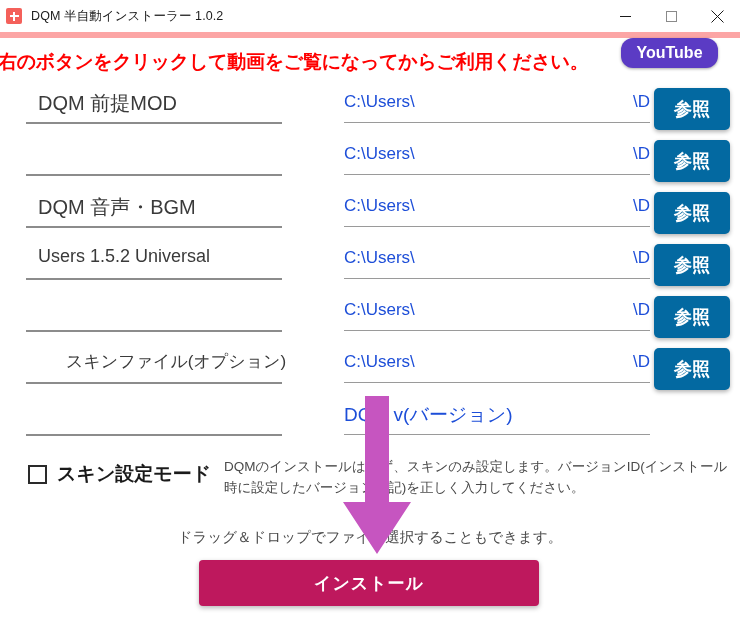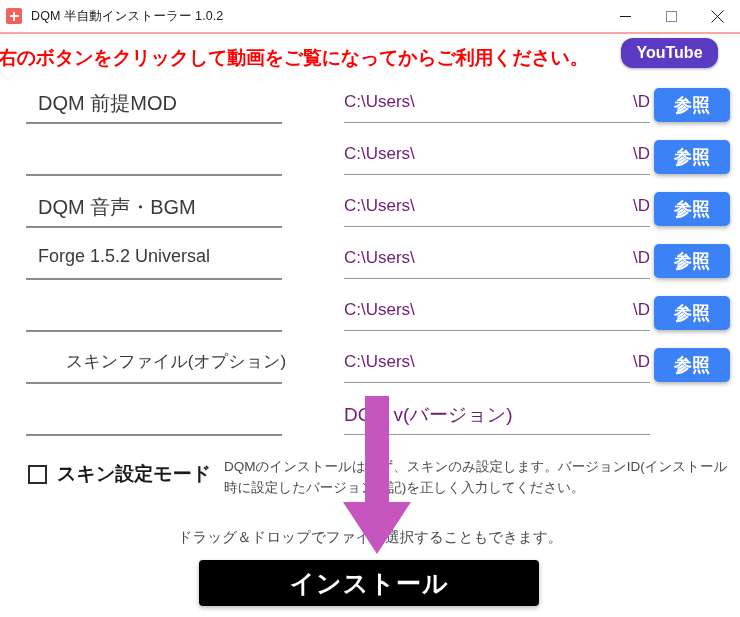--- a/index.html
+++ b/index.html
@@ -16,21 +16,21 @@
     color: #1a1a1a;
     position: relative;
   }
 
   
   .titlebar {
     height: 32px;
     display: flex;
     align-items: center;
     background: #ffffff;
-    border-bottom: 2px solid #fca5a5;
+    border-bottom: 6px solid #fca5a5;
     position: relative;
     user-select: none;
   }
   .app-icon {
     width: 16px;
     height: 16px;
     margin-left: 6px;
     margin-right: 9px;
     background: #f4605a;
     border-radius: 2px;
@@ -133,21 +133,21 @@
     top: 38px;
     width: 256px;
     height: 2px;
     background: #8c8c8c;
   }
   .path-value {
     position: absolute;
     left: 332px;
     top: 8px;
     font-size: 17px;
-    color: #701a75;
+    color: #1d4ed8;
     white-space: nowrap;
     width: 306px;
     overflow: hidden;
   }
   .path-value .pv-left { }
   .path-value .pv-right {
     position: absolute;
     right: 0;
     top: 0;
   }
@@ -157,22 +157,22 @@
     top: 38px;
     width: 306px;
     height: 1px;
     background: #9a9a9a;
   }
   .browse-btn {
     position: absolute;
     left: 642px;
     top: 4px;
     width: 76px;
-    height: 34px;
-    background: #3b82f6;
+    height: 42px;
+    background: #0369a1;
     border: none;
     border-radius: 5px;
     color: #ffffff;
     font-size: 18px;
     font-weight: bold;
     display: flex;
     align-items: center;
     justify-content: center;
     box-shadow: 0 2px 4px rgba(0,0,0,0.3);
     cursor: pointer;
@@ -231,25 +231,25 @@
     color: #4a4a4a;
   }
 
   
   .install-btn {
     position: absolute;
     left: 199px;
     top: 560px;
     width: 340px;
     height: 46px;
-    background: #000000;
+    background: #be185d;
     border: none;
     border-radius: 4px;
     color: #ffffff;
-    font-size: 25px;
+    font-size: 17px;
     font-weight: bold;
     letter-spacing: 1px;
     display: flex;
     align-items: center;
     justify-content: center;
     box-shadow: 0 2px 5px rgba(0,0,0,0.28);
     cursor: pointer;
   }
 
   
@@ -321,21 +321,21 @@
     <div class="label-underline"></div>
     <div class="path-value">
       <span class="pv-left">C:\Users\</span>
       <span class="pv-right">\D</span>
     </div>
     <div class="path-underline"></div>
     <button class="browse-btn">参照</button>
   </div>
 
   <div class="row">
-    <div class="fld-label small">Forge 1.5.2 Universal</div>
+    <div class="fld-label small">Users 1.5.2 Universal</div>
     <div class="label-underline"></div>
     <div class="path-value">
       <span class="pv-left">C:\Users\</span>
       <span class="pv-right">\D</span>
     </div>
     <div class="path-underline"></div>
     <button class="browse-btn">参照</button>
   </div>
 
   <div class="row">

